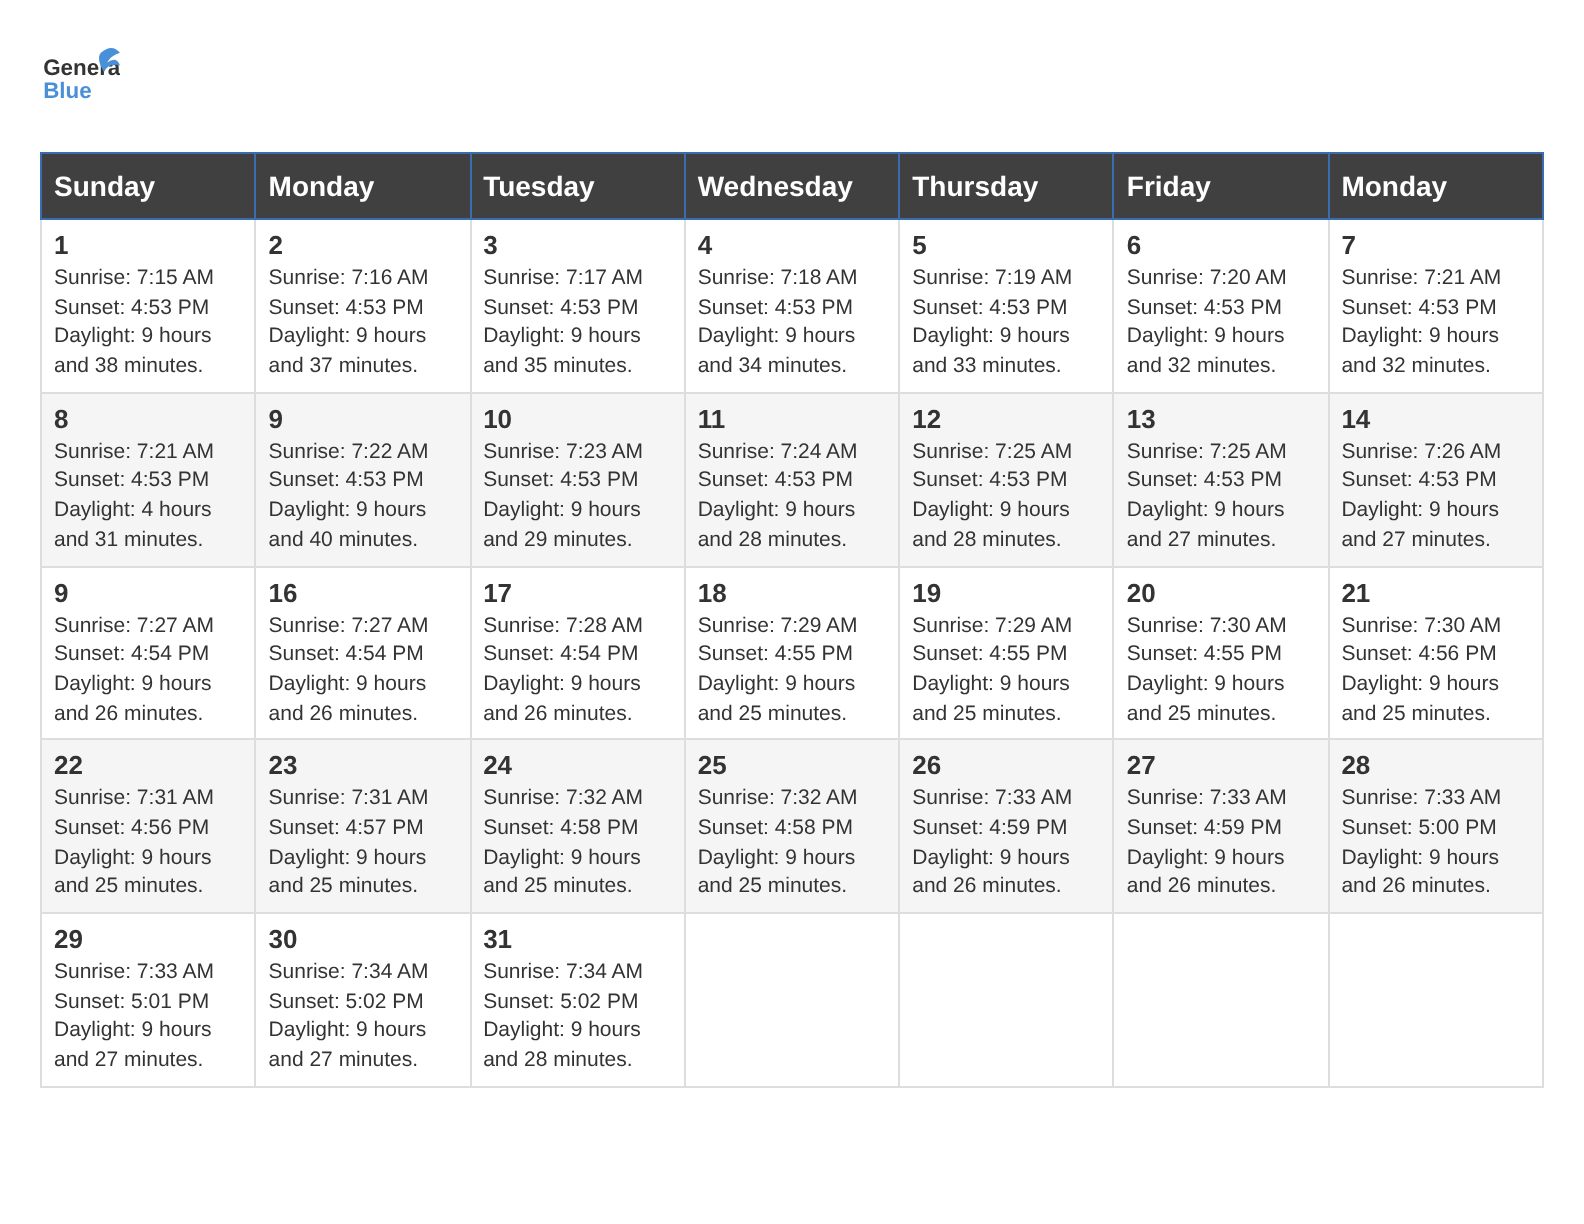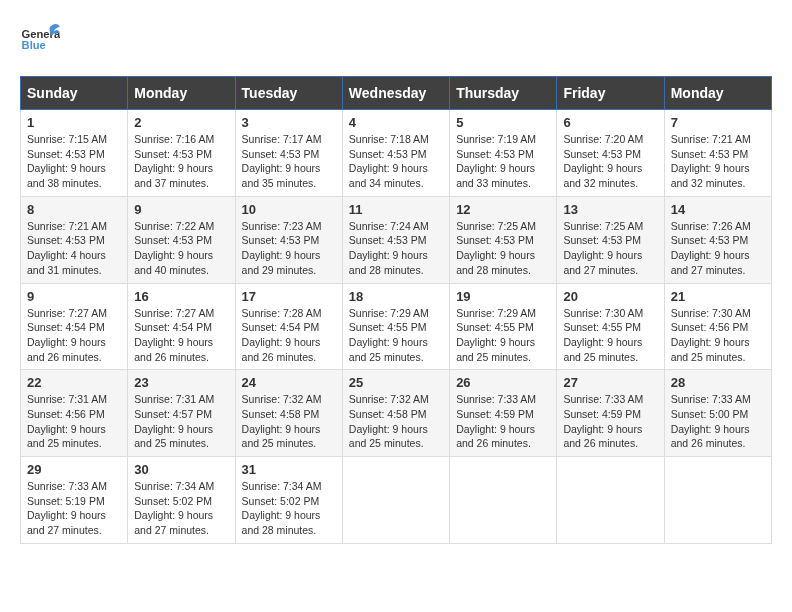--- a/index.html
+++ b/index.html
@@ -339,21 +339,21 @@
   <span>Sunset: 5:00 PM</span><br>
   <span>Daylight: 9 hours and 26 minutes.</span>
 </div>
         </td>
       </tr>
       <tr>
         <td>
           <span class="day-num">29</span>
 <div class="day-info">
   <span>Sunrise: 7:33 AM</span><br>
-  <span>Sunset: 5:19 PM</span><br>
+  <span>Sunset: 5:01 PM</span><br>
   <span>Daylight: 9 hours and 27 minutes.</span>
 </div>
         </td>
         <td>
           <span class="day-num">30</span>
 <div class="day-info">
   <span>Sunrise: 7:34 AM</span><br>
   <span>Sunset: 5:02 PM</span><br>
   <span>Daylight: 9 hours and 27 minutes.</span>
 </div>

